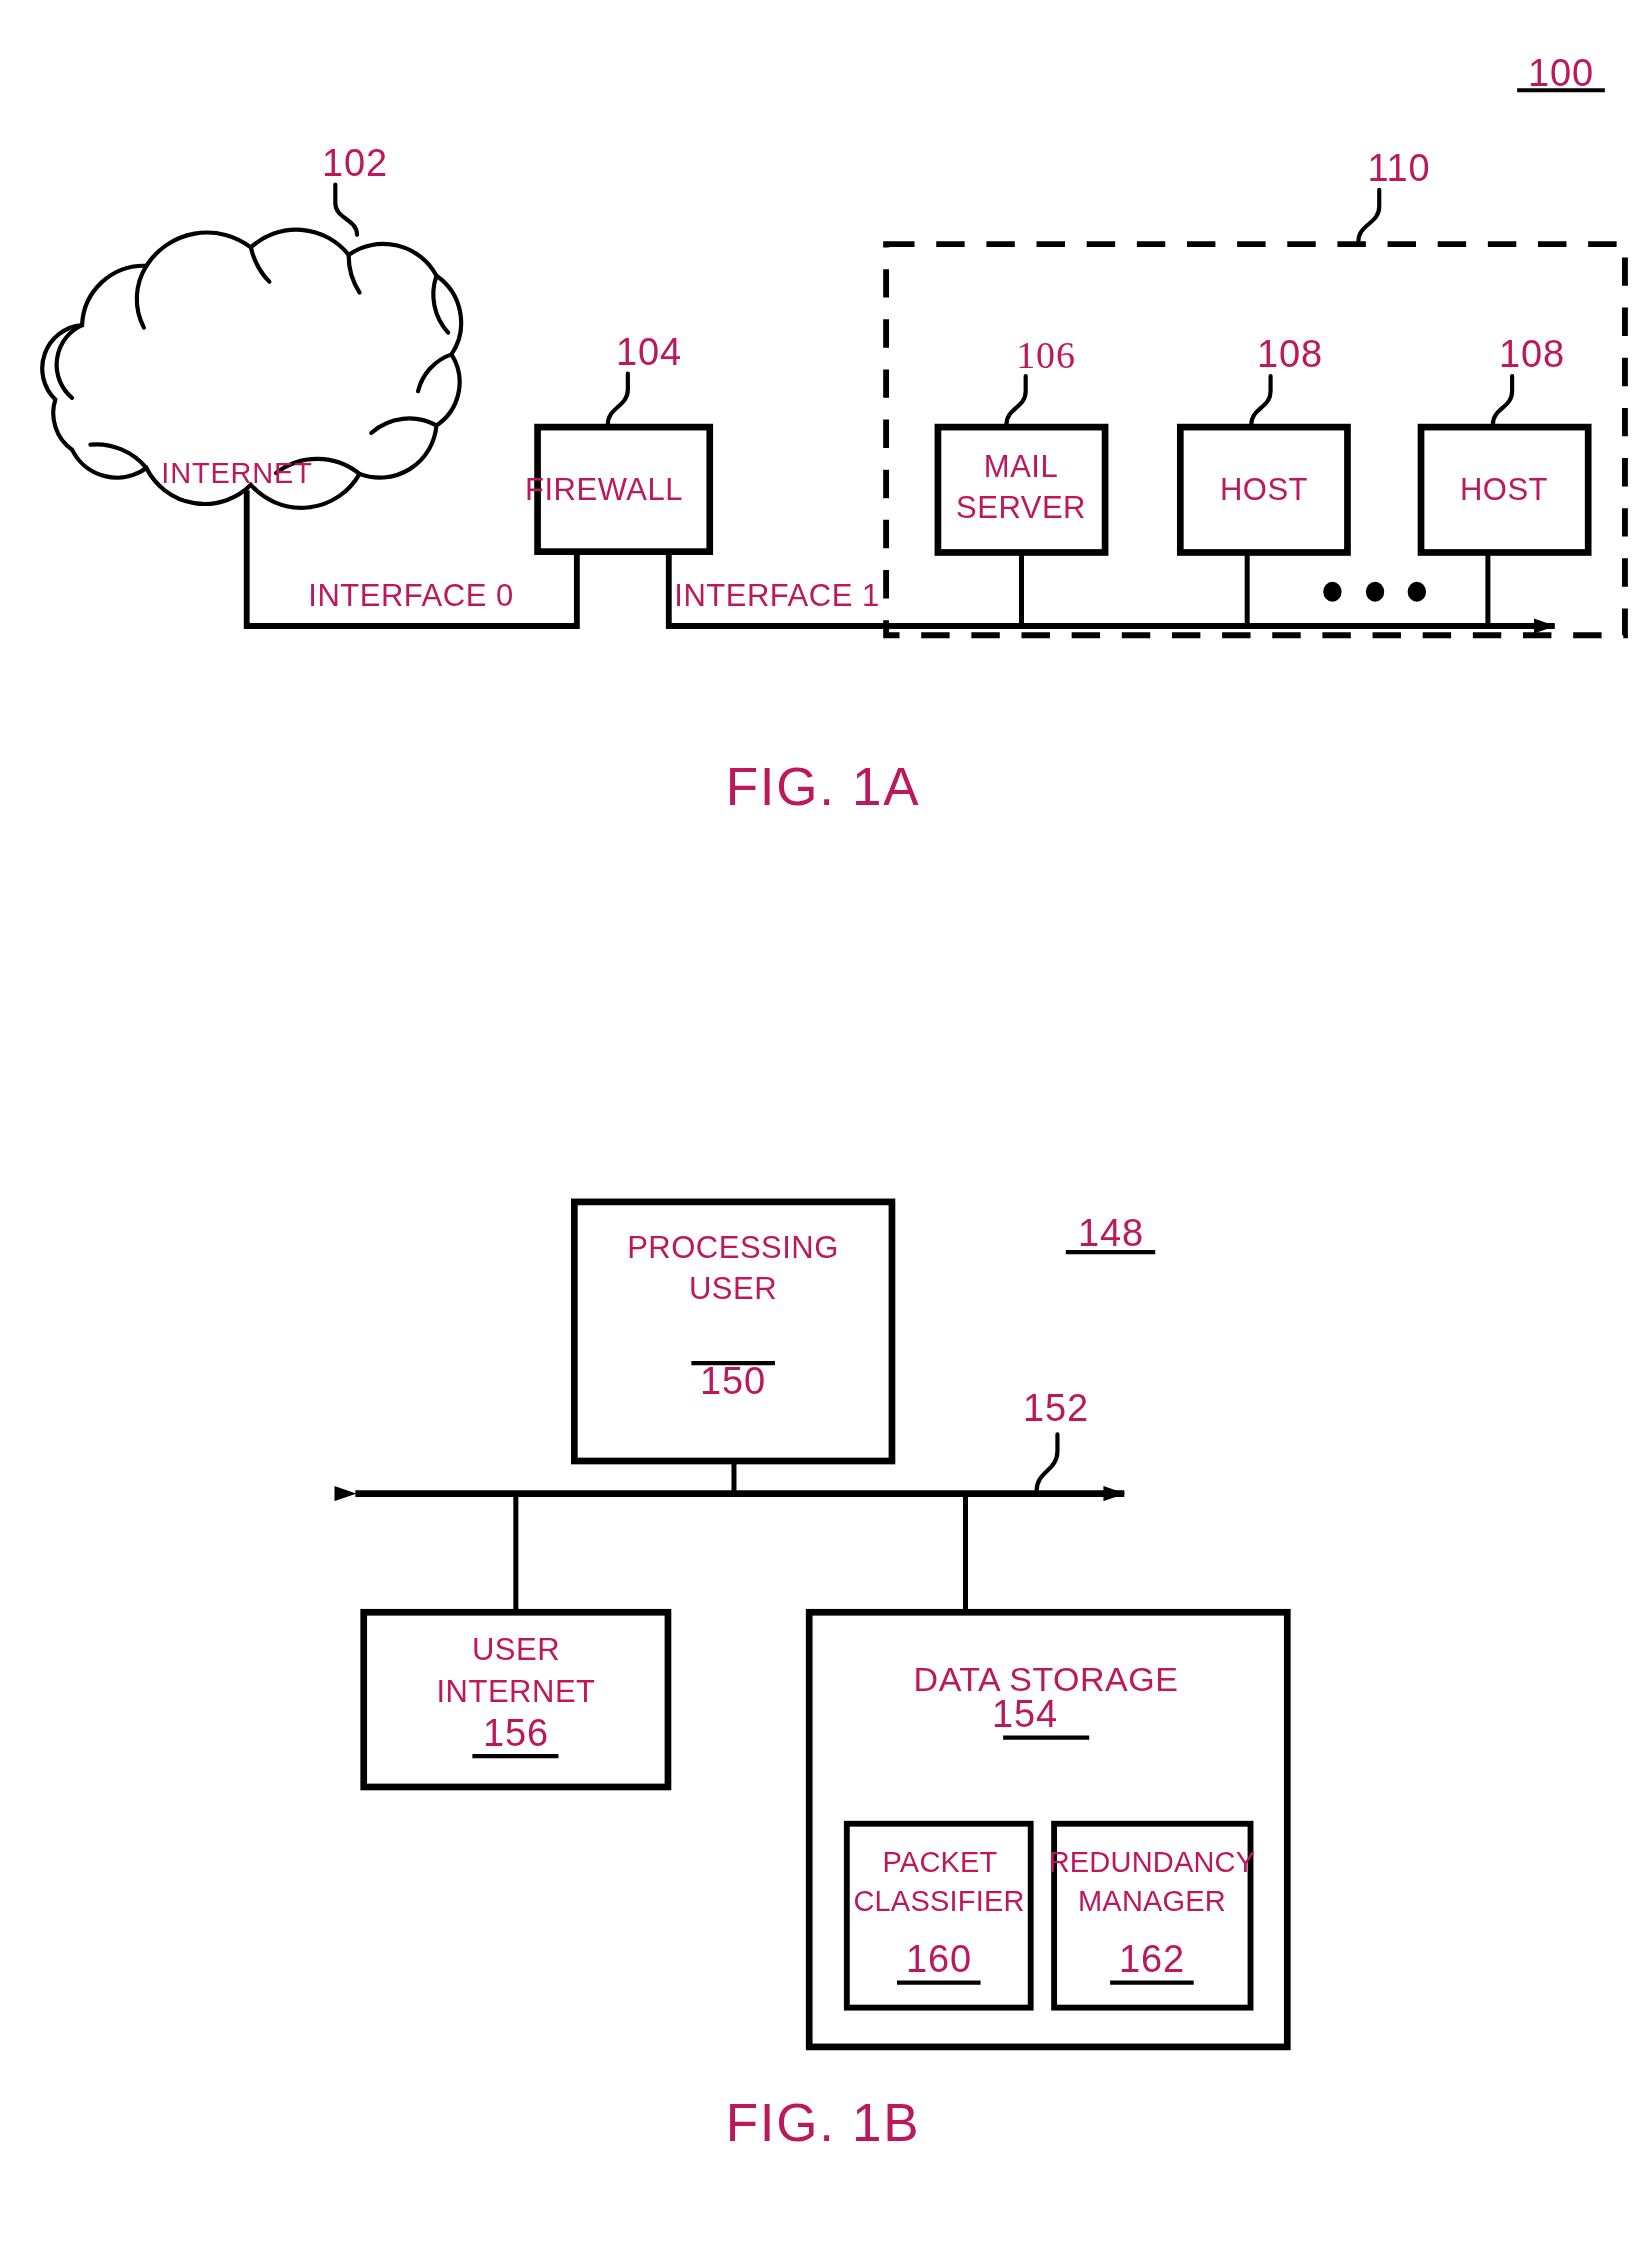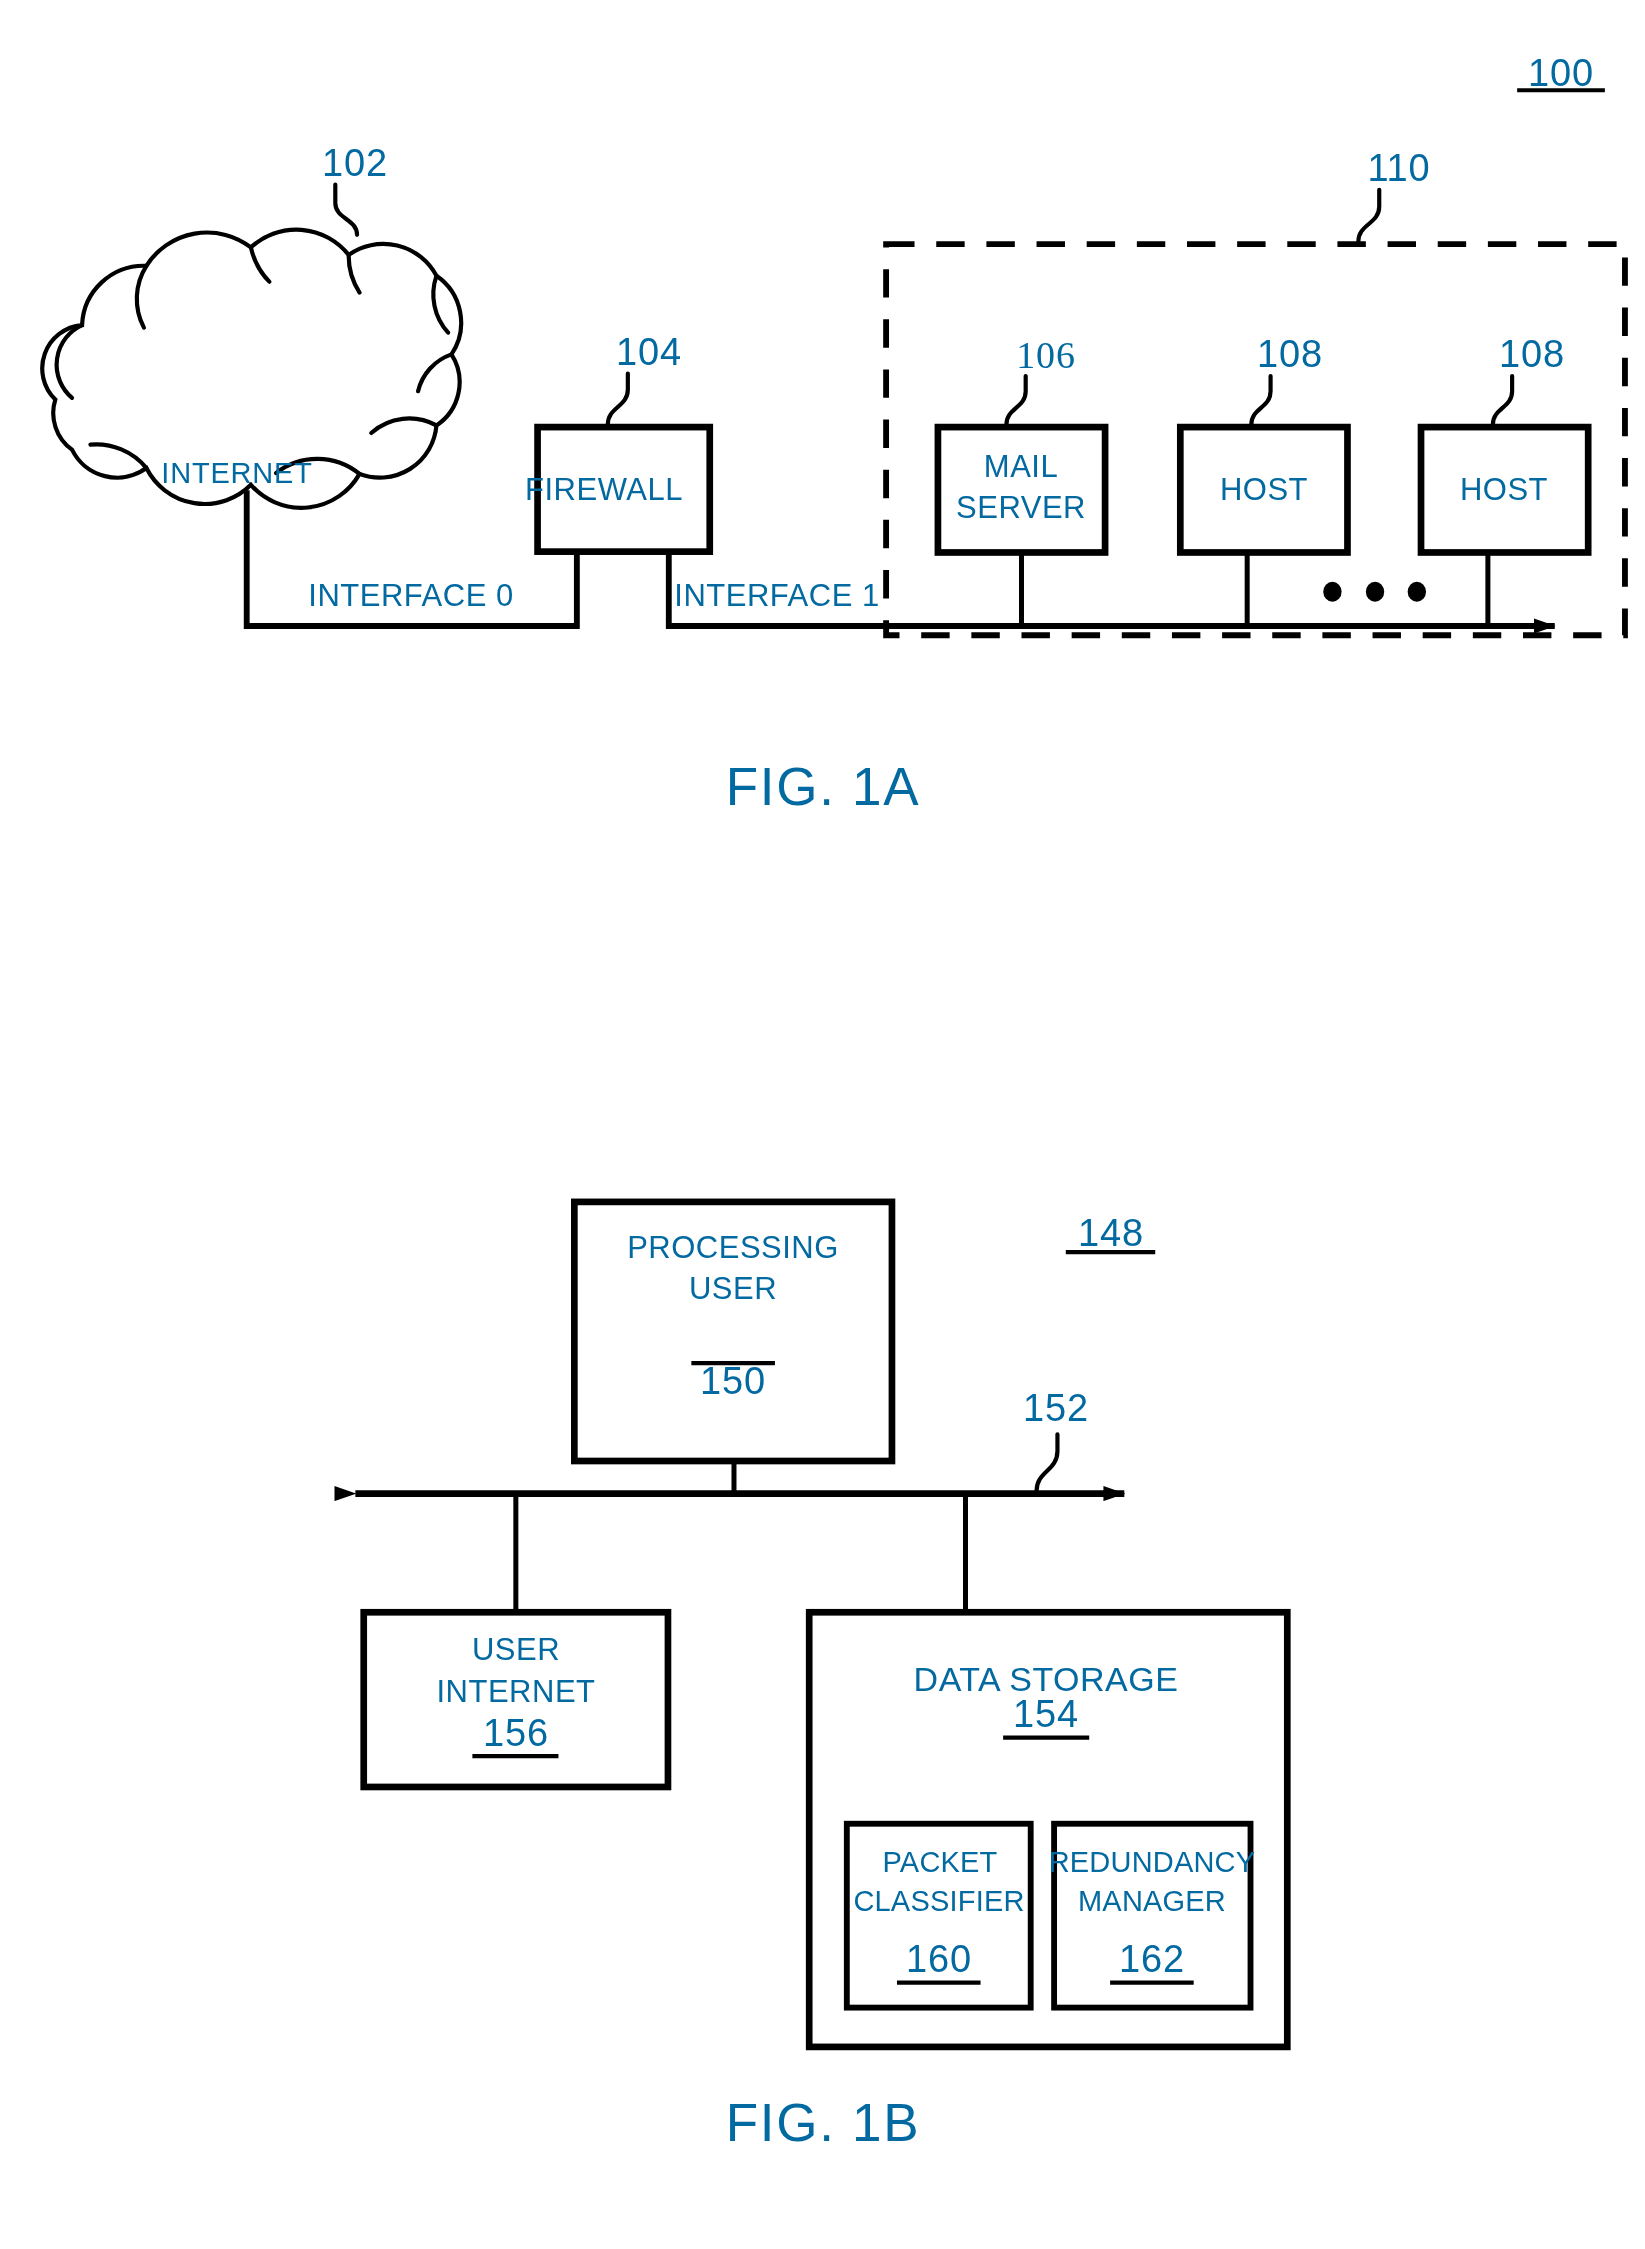--- a/index.html
+++ b/index.html
@@ -25,21 +25,21 @@
     position: absolute;
     left: 0; top: 0;
     width: 1646px;
     height: 2250px;
   }
   .lbl {
     position: absolute;
     white-space: pre;
     text-align: center;
     font-family: "Liberation Sans", sans-serif;
-    color: #0369a1;
+    color: #be185d;
     letter-spacing: 0.4px;
   }
   .refnum {
     font-size: 38px;
     font-family: "Liberation Sans", sans-serif;
     font-weight: 400;
     letter-spacing: 0.8px;
   }
   .boxtext {
     font-size: 31px;
@@ -212,21 +212,21 @@
   <div class="lbl boxtext ctr" style="left:733px; top:1270px;">USER</div>
   <div class="lbl refnum ctr" style="left:733px; top:1319px;margin-top:41px;">150</div>
 
   <div class="lbl refnum ctr" style="left:1056px; top:1387px;">152</div>
 
   <div class="lbl boxtext ctr" style="left:516px; top:1631px;">USER</div>
   <div class="lbl boxtext ctr" style="left:516px; top:1673px;">INTERNET</div>
   <div class="lbl refnum ctr" style="left:516px; top:1712px;">156</div>
 
   <div class="lbl boxtext ctr" style="left:1046px; top:1659px; font-size:34px;">DATA STORAGE</div>
-  <div class="lbl refnum ctr" style="left:1046px; top:1693px;">154</div>
+  <div class="lbl refnum ctr" style="left:1025px; top:1693px;">154</div>
 
   <div class="lbl boxtext-sm ctr" style="left:940px; top:1845px;text-align:right;">PACKET</div>
   <div class="lbl boxtext-sm ctr" style="left:939px; top:1884px;">CLASSIFIER</div>
   <div class="lbl refnum ctr" style="left:939px; top:1938px;">160</div>
 
   <div class="lbl boxtext-sm ctr" style="left:1152px; top:1845px;">REDUNDANCY</div>
   <div class="lbl boxtext-sm ctr" style="left:1152px; top:1884px;">MANAGER</div>
   <div class="lbl refnum ctr" style="left:1152px; top:1938px;">162</div>
 
   <div class="lbl figcap ctr" style="left:823px; top:2092px;">FIG. 1B</div>

